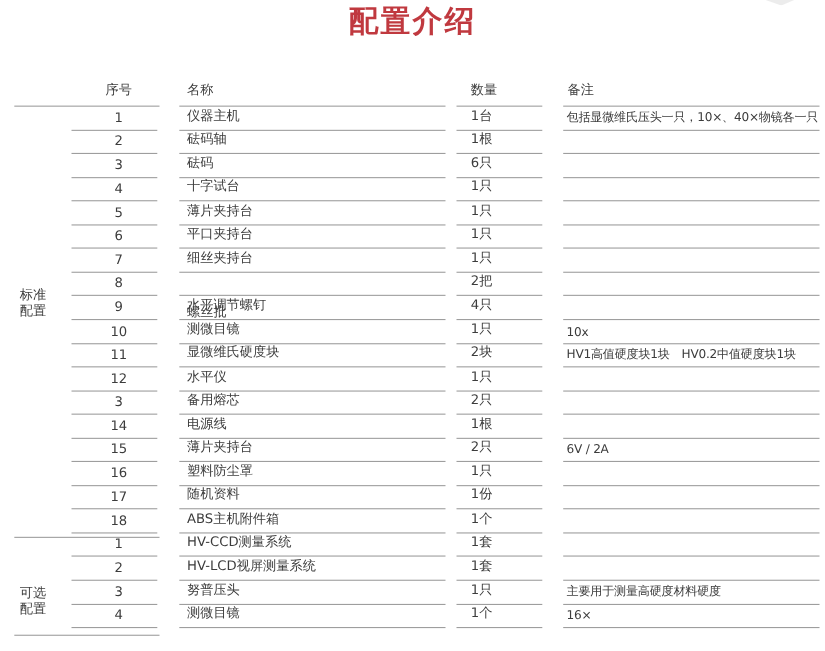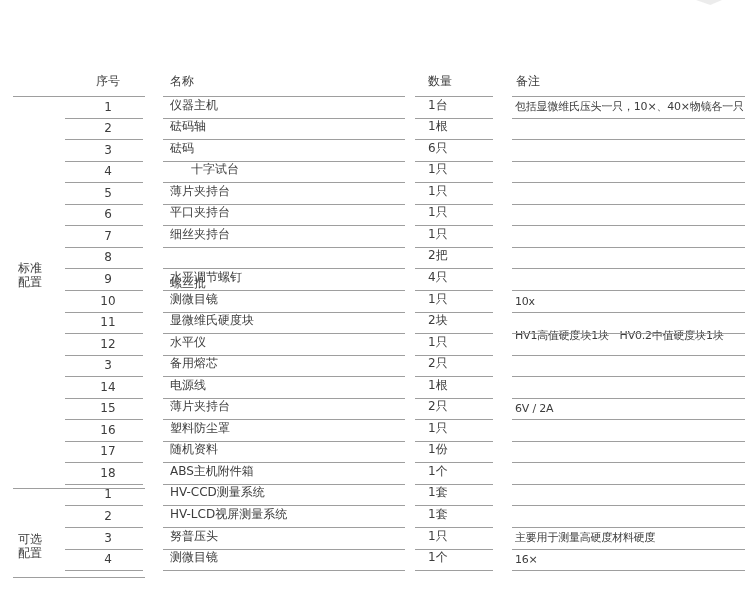--- a/index.html
+++ b/index.html
@@ -41,20 +41,21 @@
     position:absolute;top:0;right:28px;width:26px;height:5px;background:#c8c8c8;
     opacity:0.35;clip-path:polygon(0 0,100% 0,55% 100%);
   }
 </style>
 </head>
 <body>
 
 <div class="page">
   <div class="corner-smudge"></div>
 
+  <h1 class="title">配置介绍</h1>
 
   <div class="col-header h-idx">序号</div>
   <div class="col-header h-name">名称</div>
   <div class="col-header h-qty">数量</div>
   <div class="col-header h-remark">备注</div>
 
   <div id="table-layer">
       <div class="hline" style="left: 13px; width: 132px; top: 96px;"></div>
       <div class="hline" style="left: 163px; width: 242px; top: 96px;"></div>
       <div class="hline" style="left: 415px; width: 78px; top: 96px;"></div>
@@ -75,21 +76,21 @@
       <div class="hline" style="left: 415px; width: 78px; top: 139px;"></div>
       <div class="hline" style="left: 512px; width: 233px; top: 139px;"></div>
       <div class="cell c-idx" style="top: 139px;">3</div>
       <div class="cell c-name" style="top: 139px;">砝码</div>
       <div class="cell c-qty" style="top: 139px;">6只</div>
       <div class="hline" style="left: 65px; width: 78px; top: 161px;"></div>
       <div class="hline" style="left: 163px; width: 242px; top: 161px;"></div>
       <div class="hline" style="left: 415px; width: 78px; top: 161px;"></div>
       <div class="hline" style="left: 512px; width: 233px; top: 161px;"></div>
       <div class="cell c-idx" style="top: 160px;">4</div>
-      <div class="cell c-name" style="top: 160px; margin-left: 21px;">十字试台</div>
+      <div class="cell c-name" style="top: 160px;">十字试台</div>
       <div class="cell c-qty" style="top: 160px;">1只</div>
       <div class="hline" style="left: 65px; width: 78px; top: 182px;"></div>
       <div class="hline" style="left: 163px; width: 242px; top: 182px;"></div>
       <div class="hline" style="left: 415px; width: 78px; top: 182px;"></div>
       <div class="hline" style="left: 512px; width: 233px; top: 182px;"></div>
       <div class="cell c-idx" style="top: 182px;">5</div>
       <div class="cell c-name" style="top: 182px;">薄片夹持台</div>
       <div class="cell c-qty" style="top: 182px;">1只</div>
       <div class="hline" style="left: 65px; width: 78px; top: 204px;"></div>
       <div class="hline" style="left: 163px; width: 242px; top: 204px;"></div>
@@ -127,21 +128,21 @@
       <div class="cell c-name" style="top: 290px;">测微目镜</div>
       <div class="cell c-qty" style="top: 290px;">1只</div>
       <div class="cell c-remark" style="top: 290px;">10x</div>
       <div class="hline" style="left: 65px; width: 78px; top: 312px;"></div>
       <div class="hline" style="left: 163px; width: 242px; top: 312px;"></div>
       <div class="hline" style="left: 415px; width: 78px; top: 312px;"></div>
       <div class="hline" style="left: 512px; width: 233px; top: 312px;"></div>
       <div class="cell c-idx" style="top: 311px;">11</div>
       <div class="cell c-name" style="top: 311px;">显微维氏硬度块</div>
       <div class="cell c-qty" style="top: 311px;">2块</div>
-      <div class="cell c-remark" style="top: 311px; margin-top: 14px;">HV1高值硬度块1块　HV0.2中值硬度块1块</div>
+      <div class="cell c-remark" style="top: 311px;">HV1高值硬度块1块　HV0.2中值硬度块1块</div>
       <div class="hline" style="left: 65px; width: 78px; top: 333px;"></div>
       <div class="hline" style="left: 163px; width: 242px; top: 333px;"></div>
       <div class="hline" style="left: 415px; width: 78px; top: 333px;"></div>
       <div class="hline" style="left: 512px; width: 233px; top: 333px;"></div>
       <div class="cell c-idx" style="top: 333px;">12</div>
       <div class="cell c-name" style="top: 333px;">水平仪</div>
       <div class="cell c-qty" style="top: 333px;">1只</div>
       <div class="hline" style="left: 65px; width: 78px; top: 355px;"></div>
       <div class="hline" style="left: 163px; width: 242px; top: 355px;"></div>
       <div class="hline" style="left: 415px; width: 78px; top: 355px;"></div>

